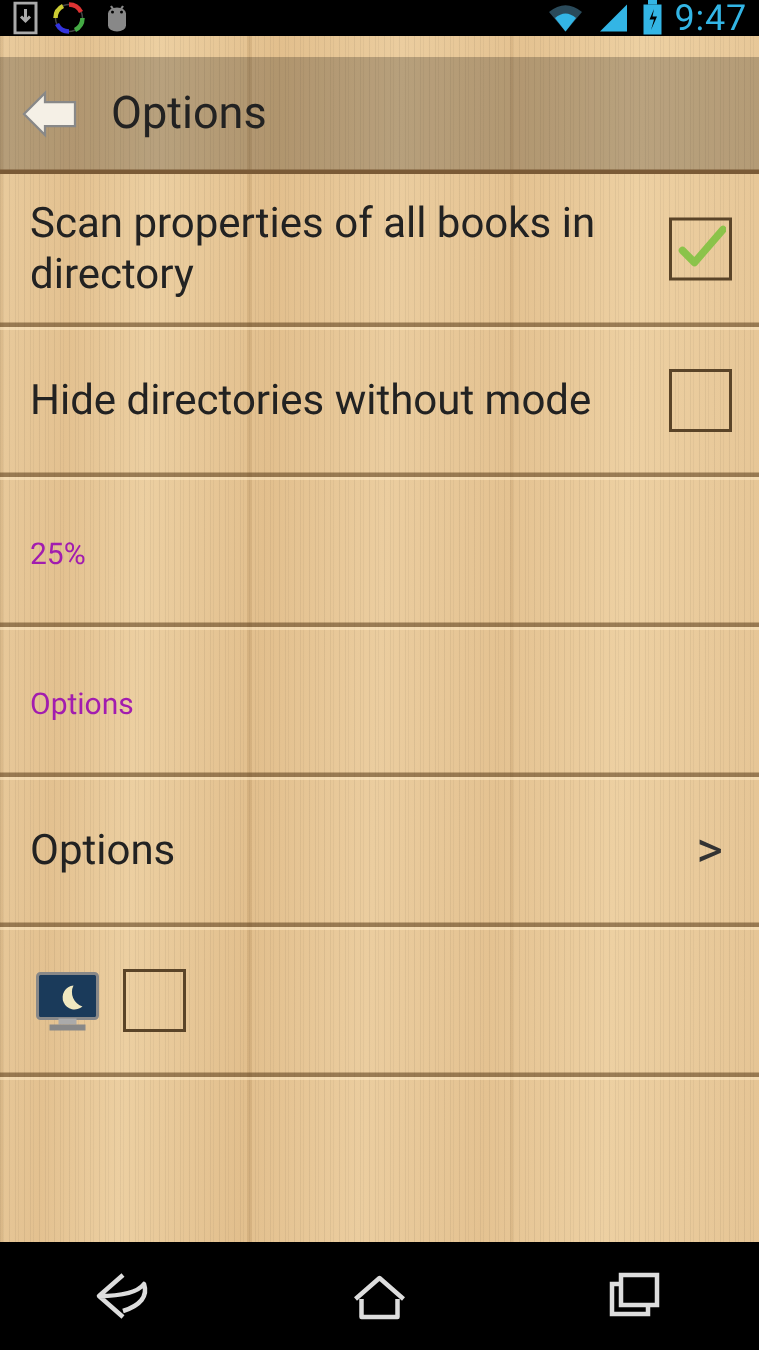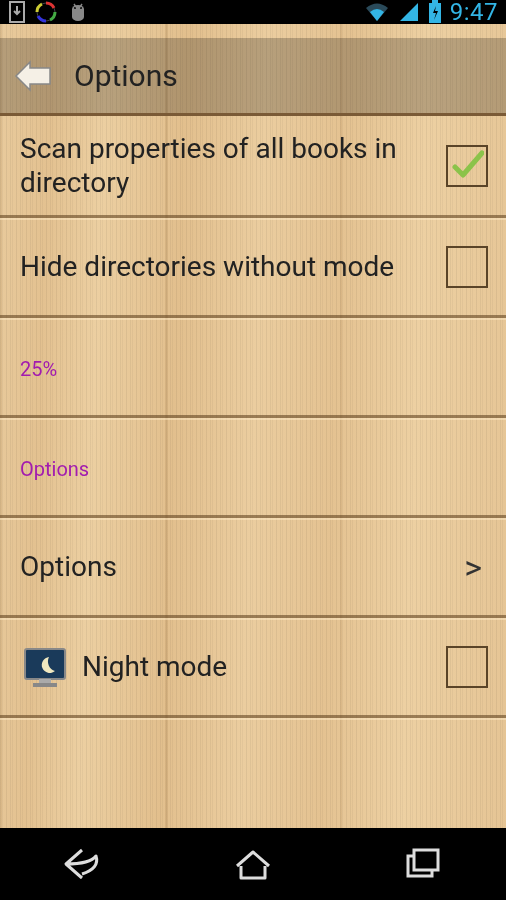--- a/index.html
+++ b/index.html
@@ -192,23 +192,20 @@
 
     <div class="row">
       <div class="row-icon">
         <svg width="48" height="48" viewBox="0 0 48 48">
           <rect x="4" y="6" width="40" height="30" rx="2" fill="#1a3a5a" stroke="#888" stroke-width="2"></rect>
           <path d="M28 14 a8 8 0 1 0 6 14 a10 10 0 0 1 -6 -14" fill="#f0e8c0"></path>
           <rect x="18" y="36" width="12" height="4" fill="#aaa"></rect>
           <rect x="12" y="40" width="24" height="4" fill="#888"></rect>
         </svg>
       </div>
-      <div class="text">
-        <div class="primary">Night mode</div>
-      </div>
       <div class="checkbox check-off">
         
       </div>
     </div>
 
   </div>
 </div>
 
 <div class="navbar">
   <div class="navbtn">

